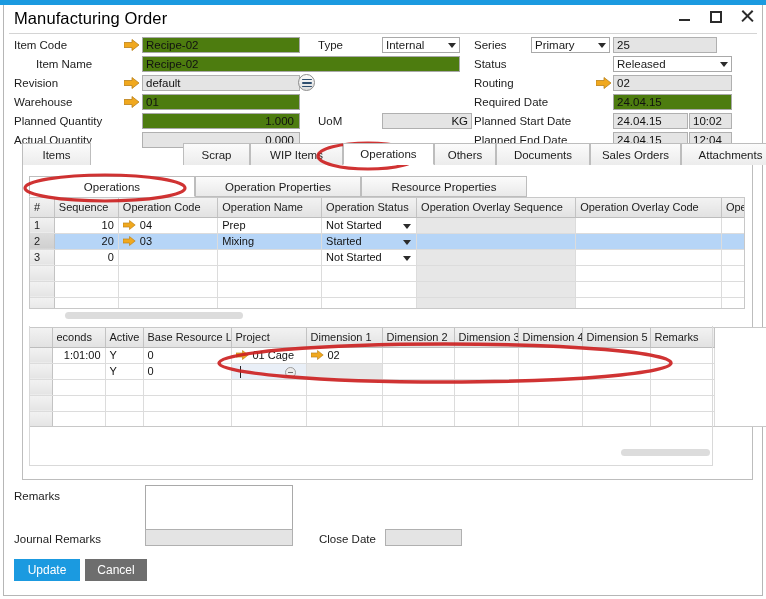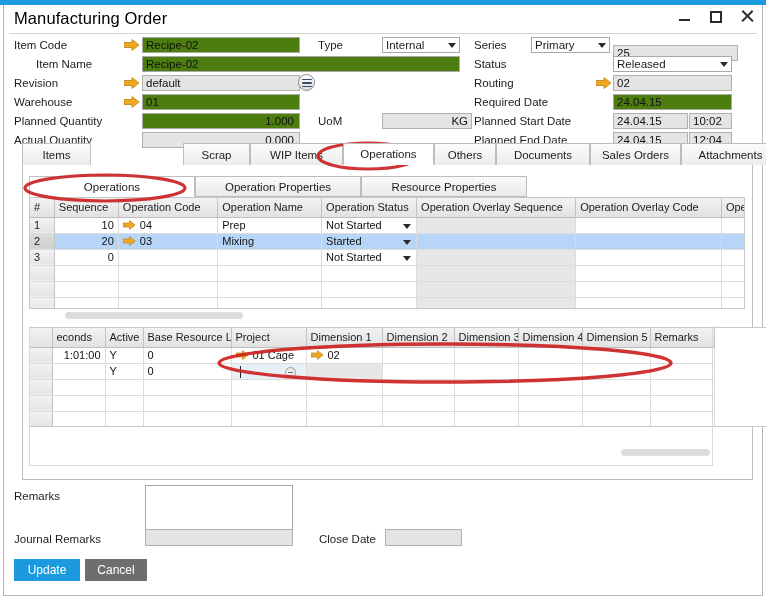--- a/index.html
+++ b/index.html
@@ -233,21 +233,21 @@
     <div class="lbl" style="left:474px; top:24px;">Status</div>
     <div class="lbl" style="left:474px; top:43px;">Routing</div>
     <div class="lbl" style="left:474px; top:62px;">Required Date</div>
     <div class="lbl" style="left:474px; top:81px;">Planned Start Date</div>
     <div class="lbl" style="left:474px; top:100px;">Planned End Date</div>
 
     <div class="ddbox" style="left:531px; top:3px; width:79px;">
       <span class="cap">Primary</span>
       <span class="ddarrow"></span>
     </div>
-    <div class="fld ro" style="left:613px; top:11px; width:125px;">25</div>
+    <div class="fld ro" style="left:613px; top:3px; width:104px;">25</div>
 
     <div class="ddbox" style="left:613px; top:22px; width:119px;">
       <span class="cap">Released</span>
       <span class="ddarrow"></span>
     </div>
 
     <div class="arrow" style="left:596px; top:43px;">
       <svg width="16" height="12" viewBox="0 0 16 12">
           <path d="M0 3.5h8V0.5l7 5.5-7 5.5V8.5H0z" fill="#f0a81e" stroke="#b9801a" stroke-width="0.8"></path>
         </svg>

